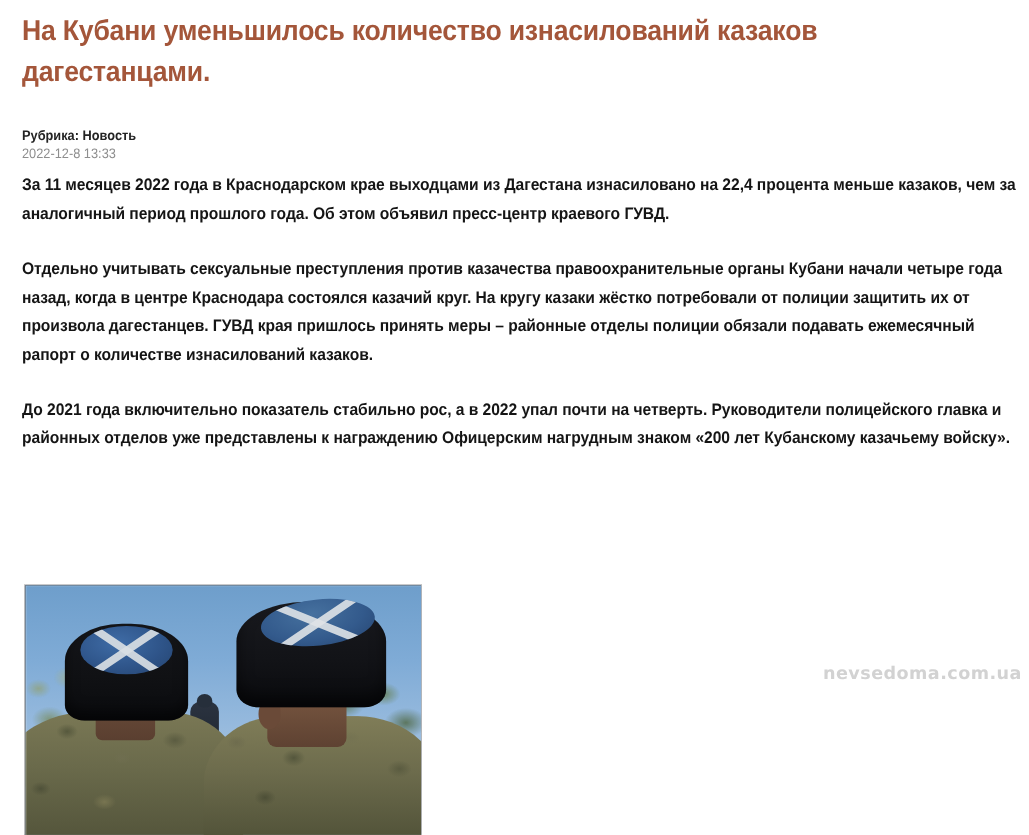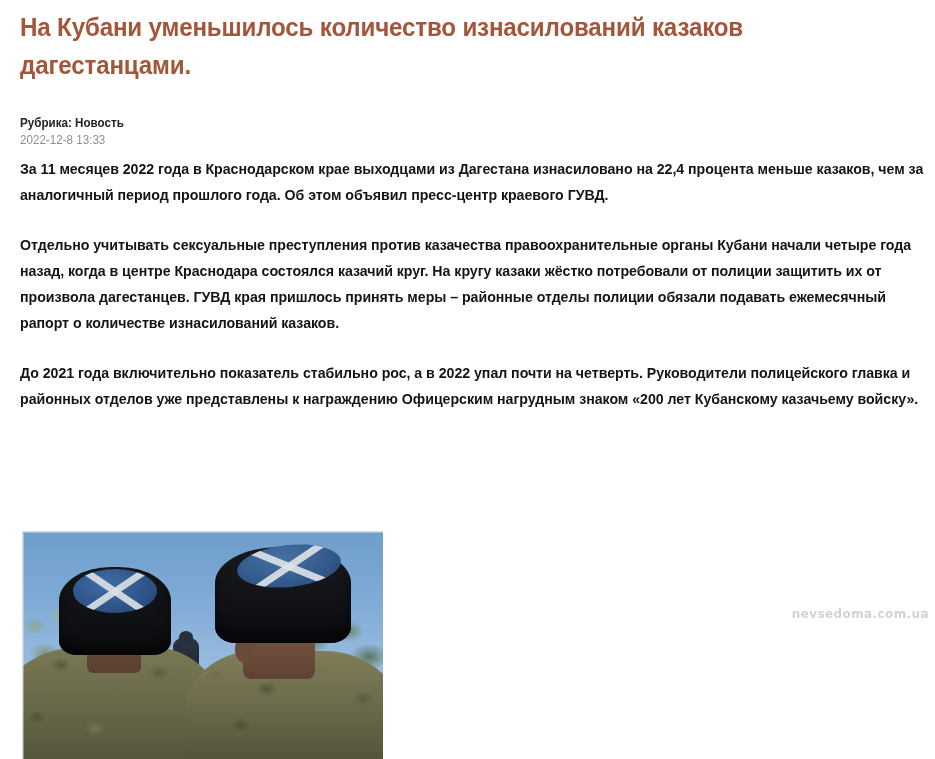--- a/index.html
+++ b/index.html
@@ -329,21 +329,21 @@
     pointer-events: none;
     box-shadow: inset 1px 1px 0 rgba(255,255,255,.35);
   }
 
   
   .watermark {
     position: absolute;
     right: 6px;
     bottom: 4px;
     font-family: "DejaVu Sans", "Liberation Sans", sans-serif;
-    font-size: 12px;
+    font-size: 16px;
     font-weight: 700;
     letter-spacing: 0.4px;
     color: #d2d2d2;
     text-shadow: 0 1px 0 #ffffff;
     user-select: none;
   }
 </style>
 </head>
 <body>
 

